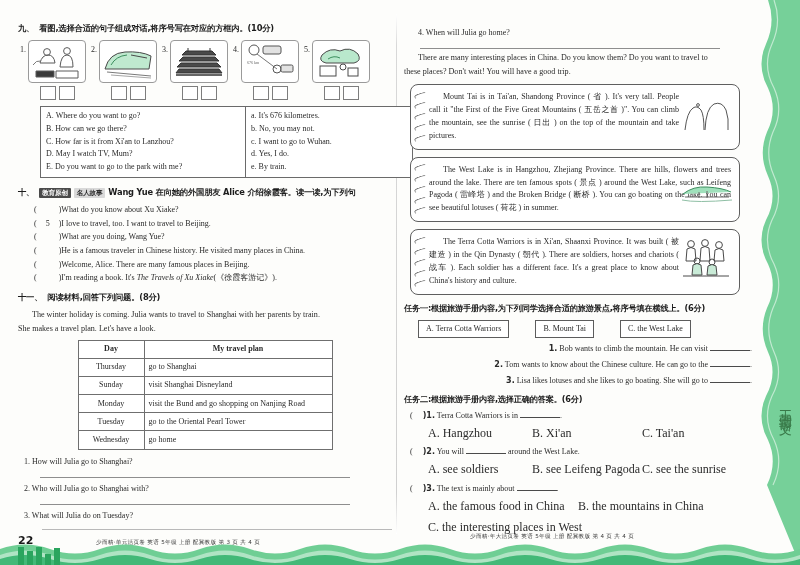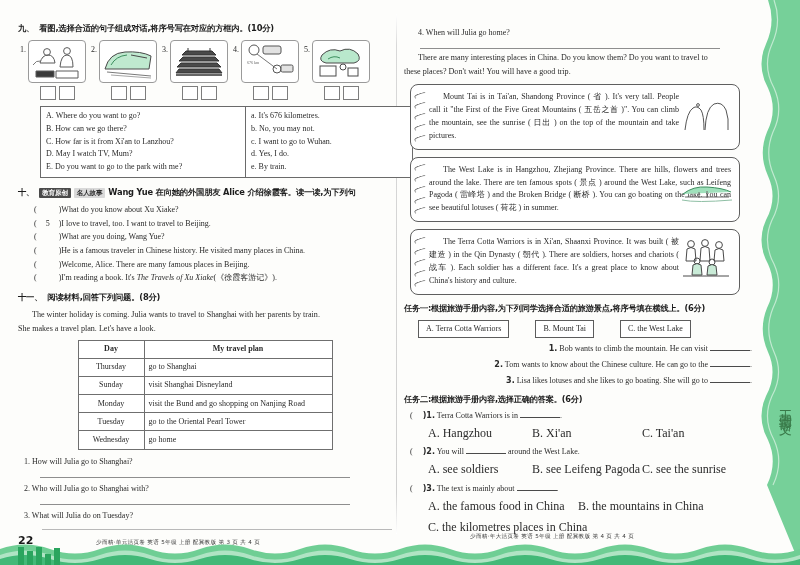--- a/index.html
+++ b/index.html
@@ -591,21 +591,21 @@
 
     <div class="mc-item">
       <span>(&nbsp;&nbsp;&nbsp;&nbsp;&nbsp;</span><span class="n">)3.</span>
       <span>The text is mainly about </span><span class="blank"></span><span>.</span>
     </div>
     <div class="mc-opts">
       <span style="width:150px">A. the famous food in China</span>
       <span>B. the mountains in China</span>
     </div>
     <div class="mc-opts" style="margin-top:3px">
-      <span>C. the kilometres places in China</span>
+      <span>C. the interesting places in West</span>
     </div>
 
   </div>
 
   <div class="footer-rule" style="left:42px; top:529px; width:350px;"></div>
   <div class="pagenum" style="left:18px; top:534px;">22</div>
   <div class="footer-txt" style="left:96px; top:539px;">少而精·单元活页卷  英语  5年级  上册  配冀教版  第 3 页  共 4 页</div>
 
   <div class="footer-txt" style="left:470px; top:533px;">少而精·年大活页卷  英语  5年级  上册  配冀教版  第 4 页  共 4 页</div>
 

